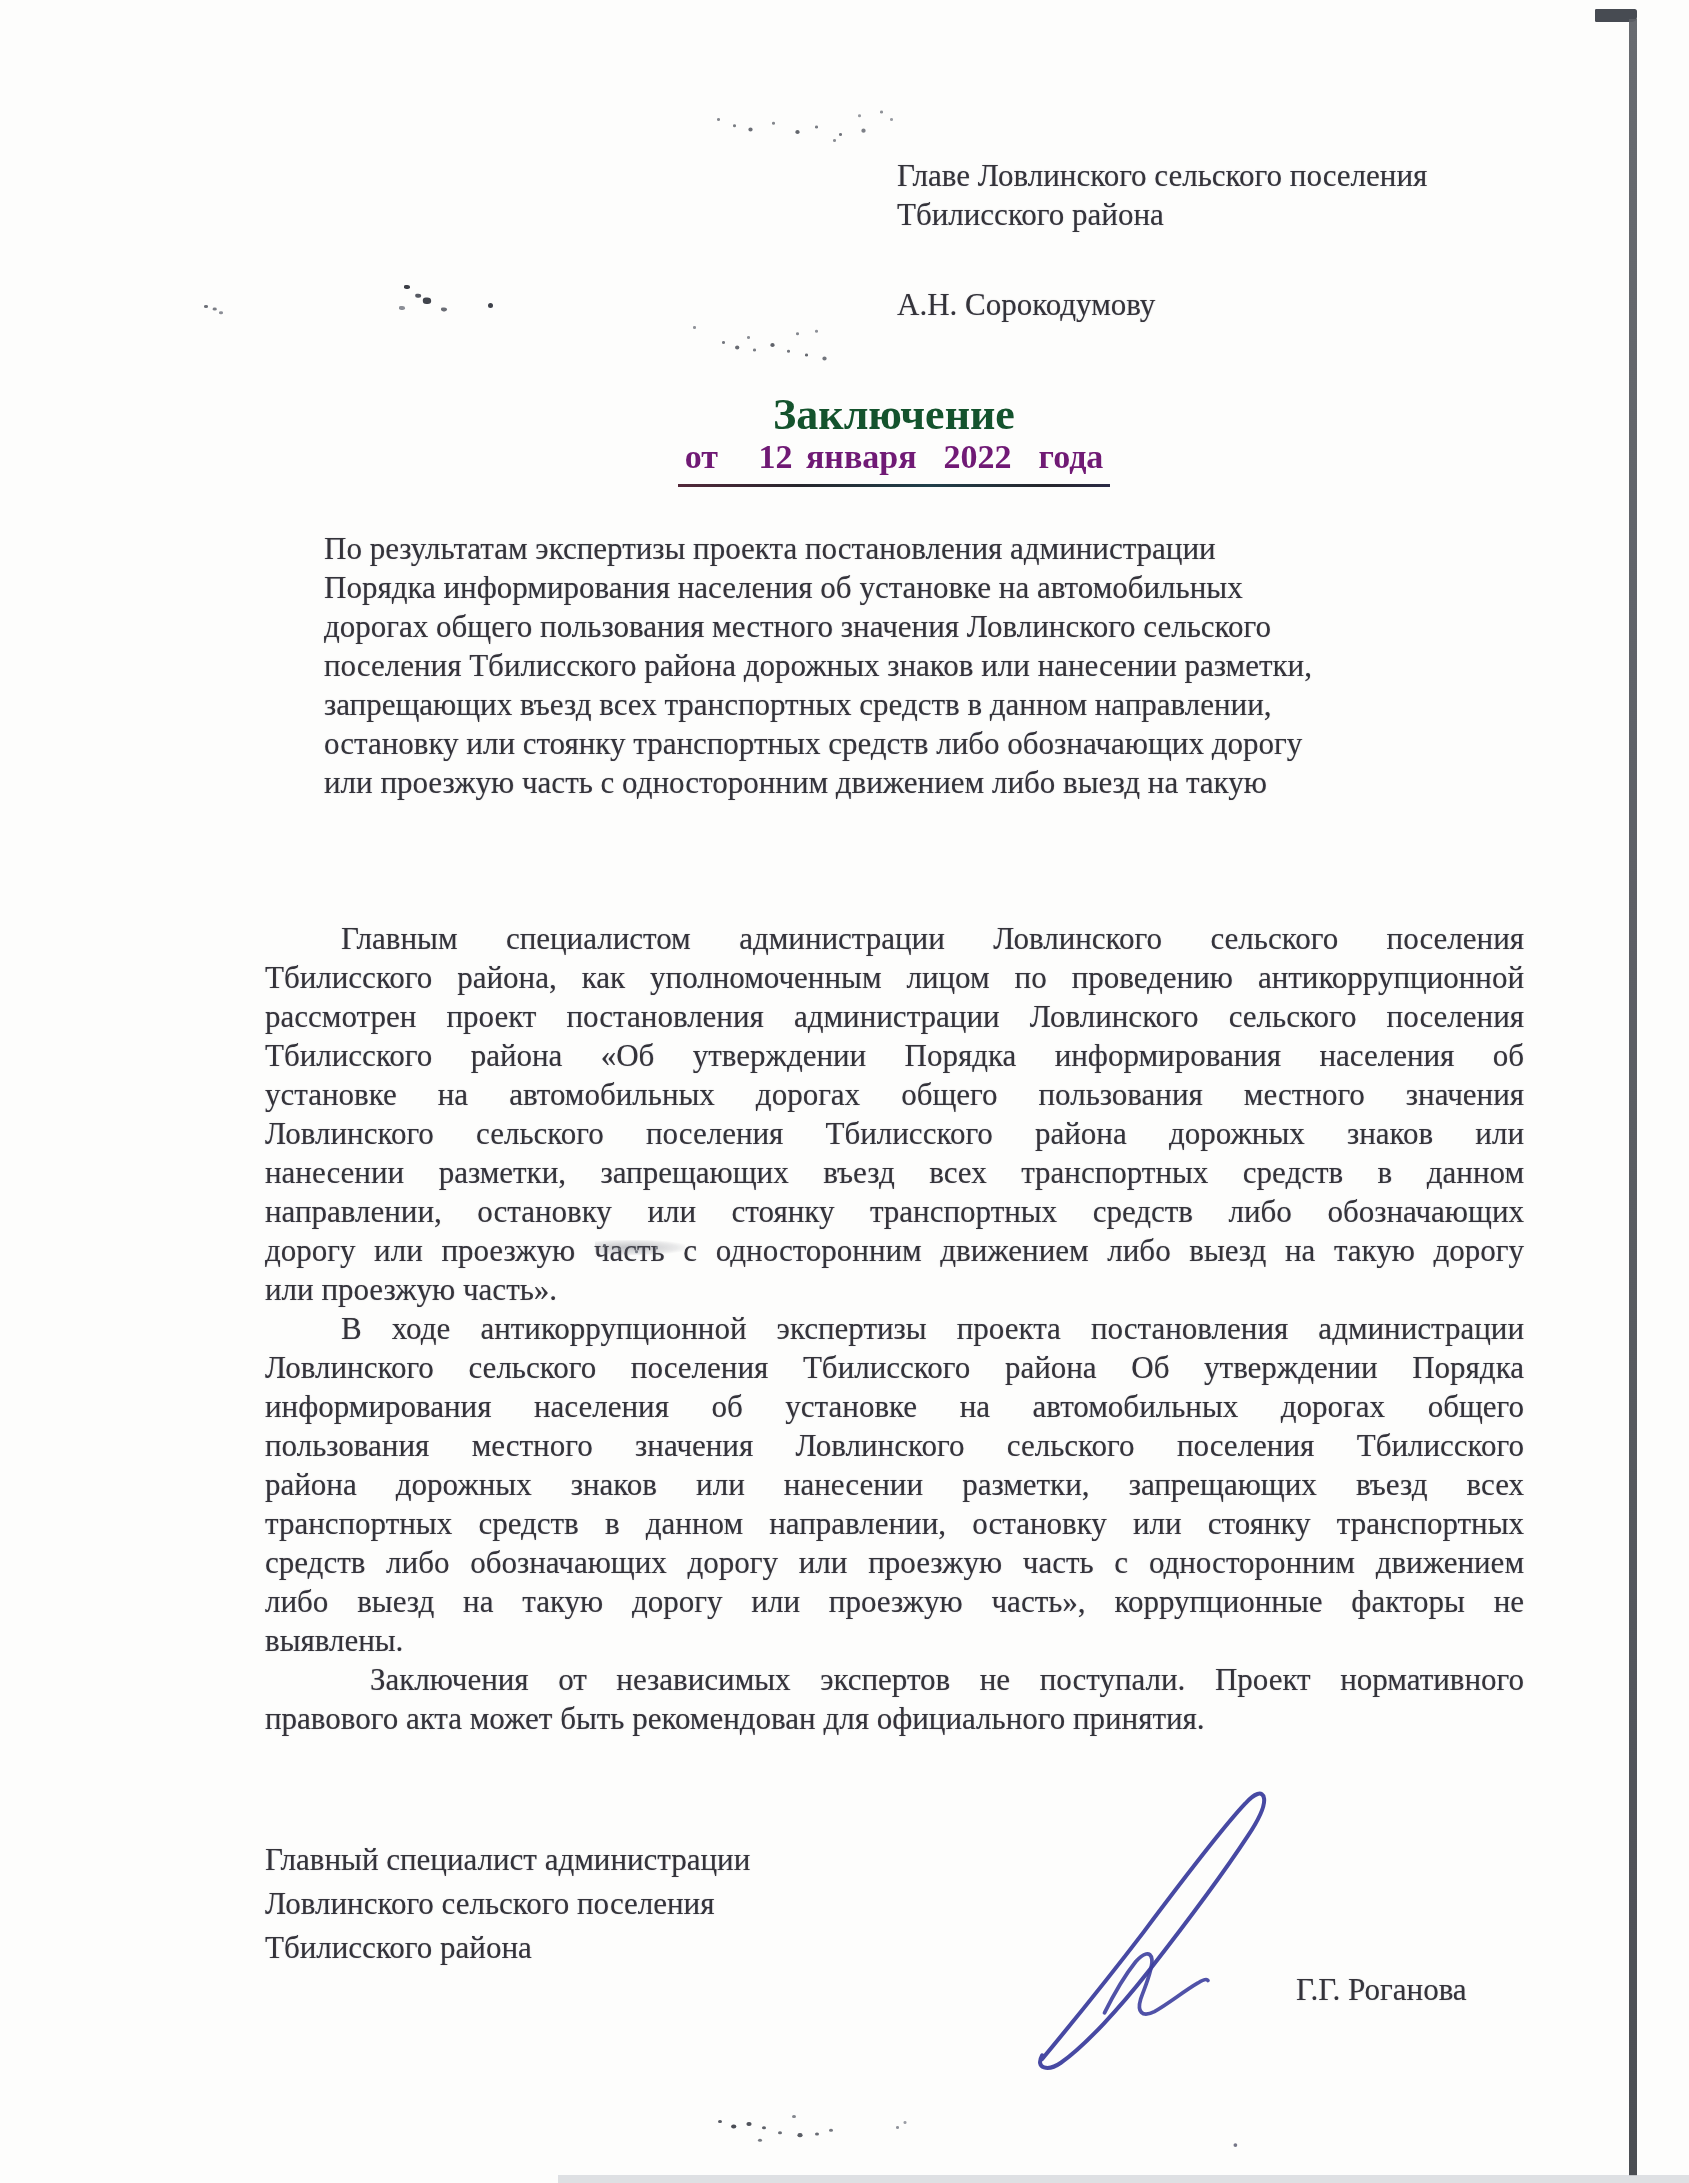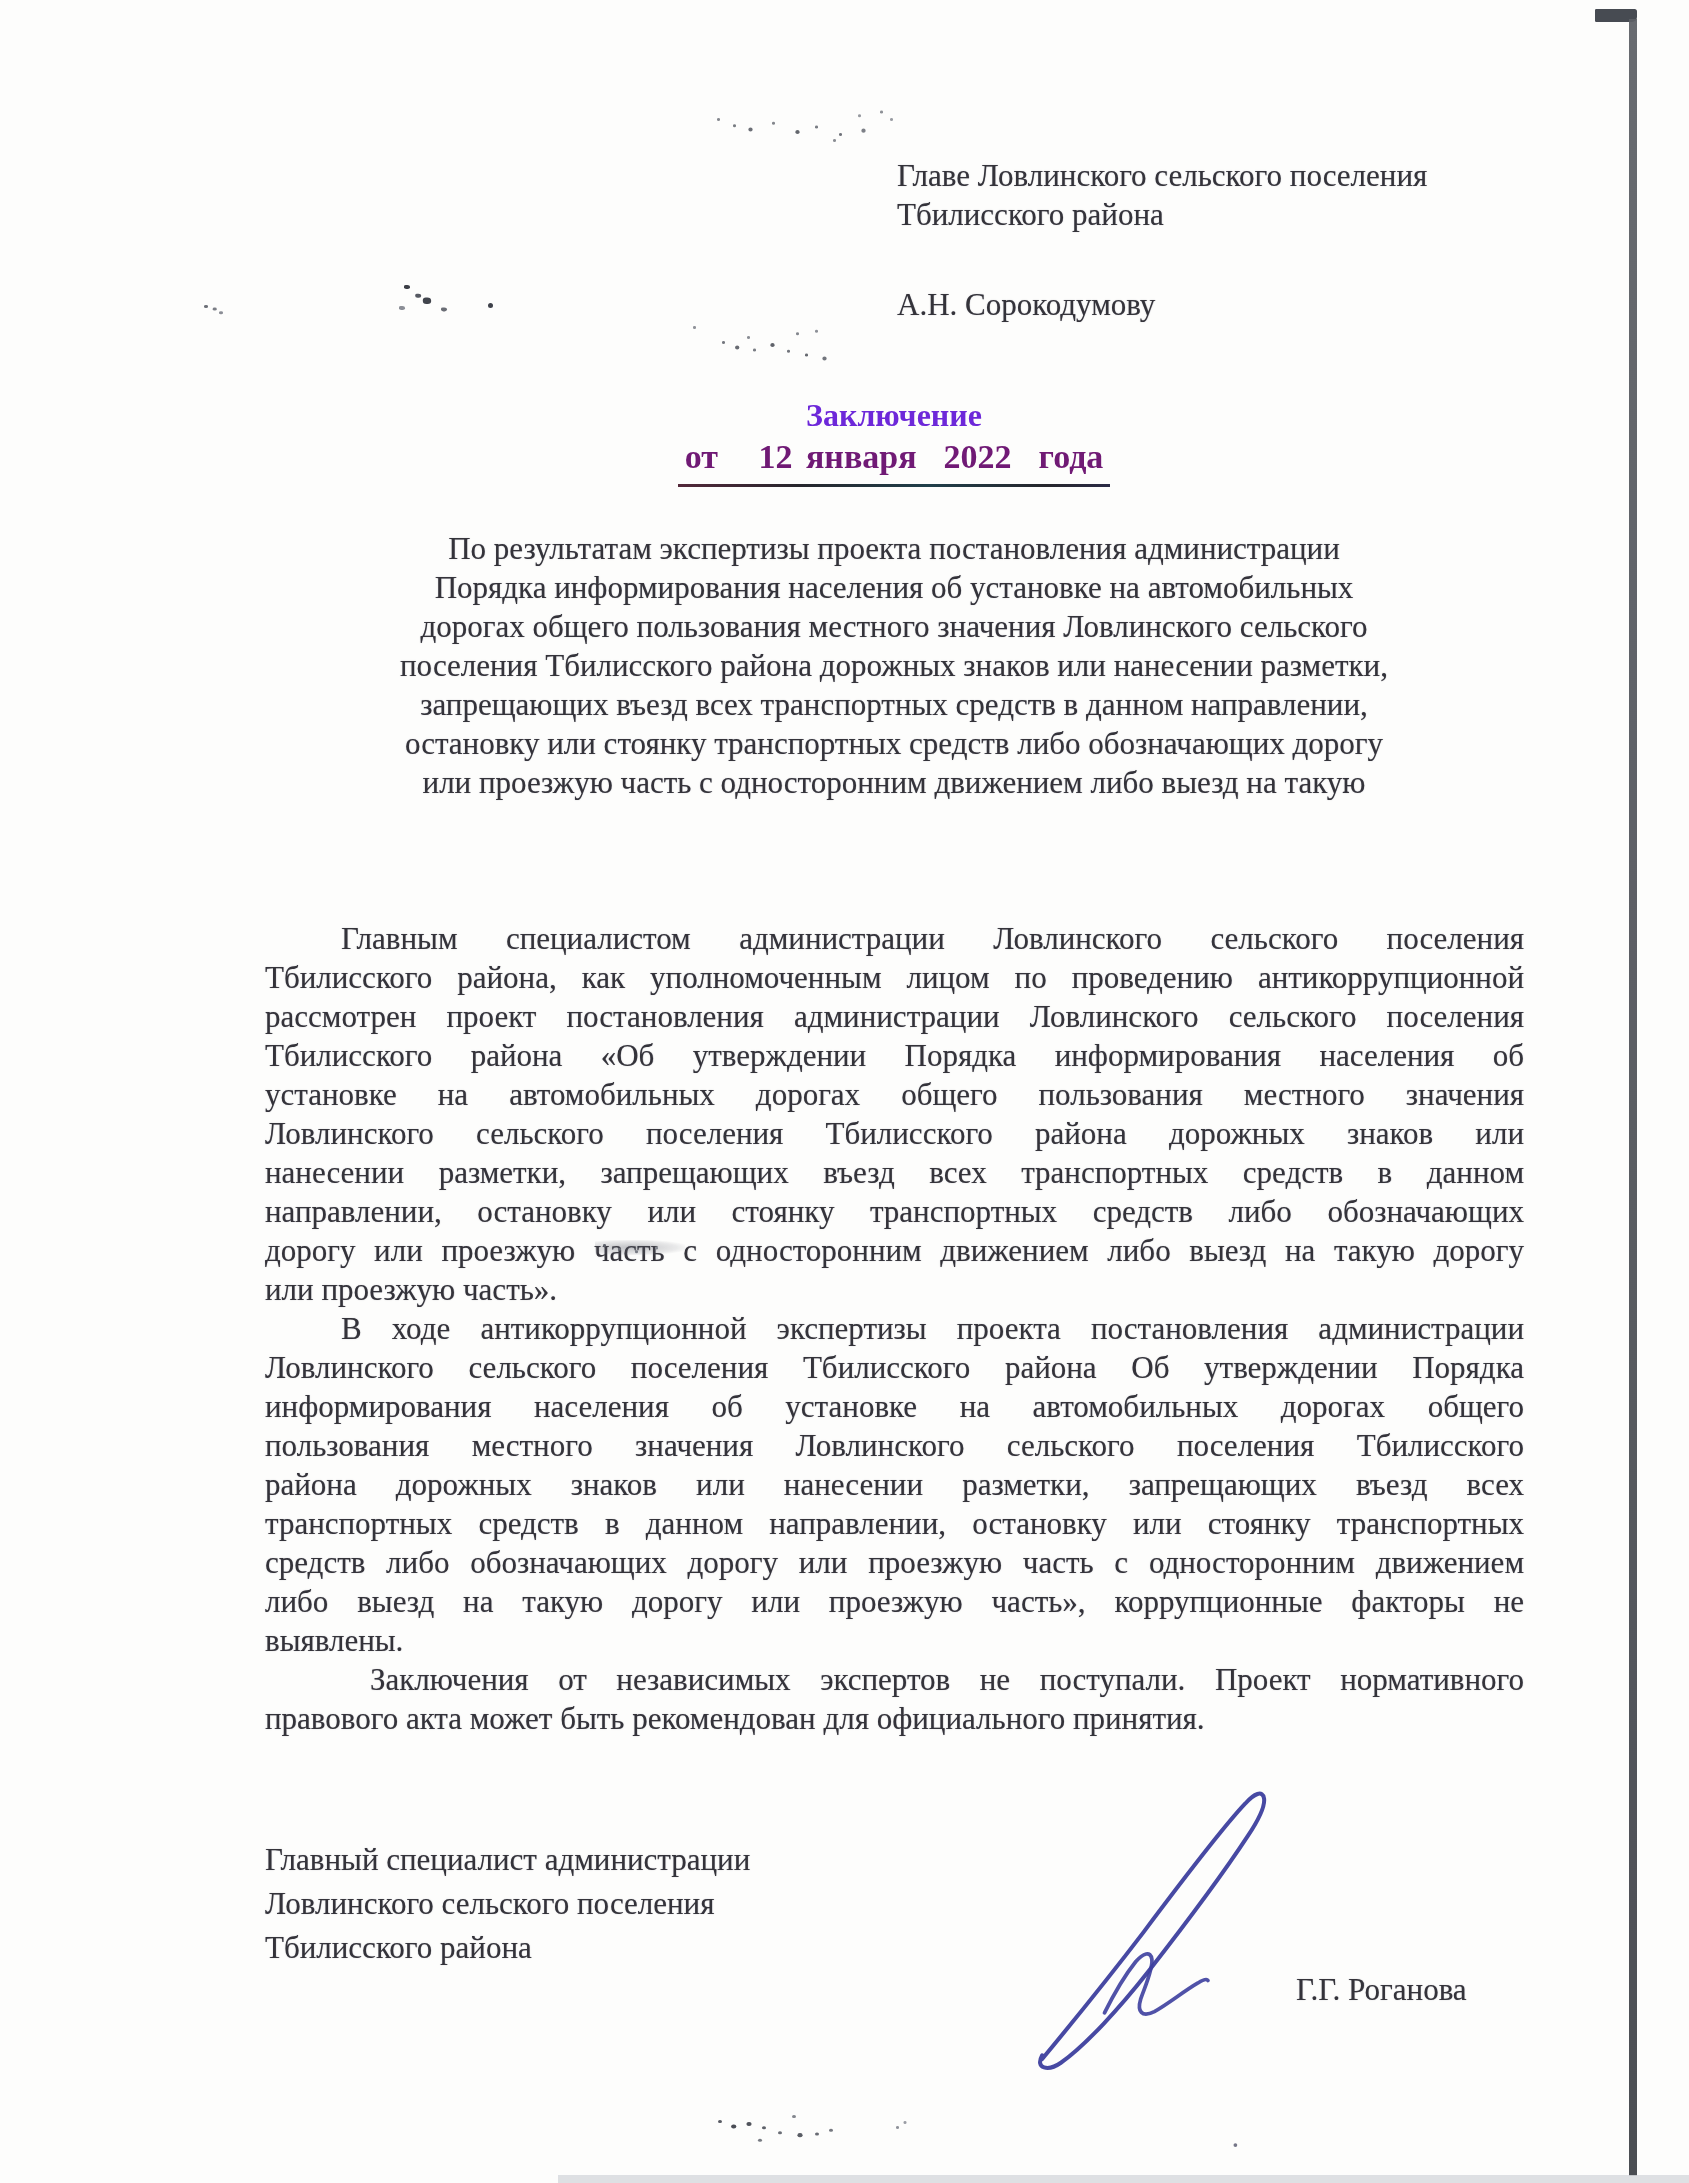--- a/index.html
+++ b/index.html
@@ -7,28 +7,28 @@
     width:1690px;height:2183px;position:relative;
     background:#fdfdfc;
     font-family:"Liberation Serif","DejaVu Serif",serif;
     color:#34333a;
   }
   .abs{position:absolute;}
   .txt{font-size:31px;text-shadow:0 0 1.2px rgba(90,90,105,.40),0.3px 0.3px 0 rgba(70,70,85,.22);margin-top:8px;}
   .line{height:39px;line-height:39px;}
   .j{text-align:justify;text-align-last:justify;}
   .jl{text-align:justify;text-align-last:left;}
-  .ctr{text-align:center;}
+  .ctr{}
   
   .header-block{left:897px;top:148px;width:685px;}
   .header-block .line{height:39px;line-height:39px;}
   .addressee-name{left:897px;top:279px;}
   
   .title-block{left:324px;top:393px;width:1140px;text-align:center;}
-  .title-line1{font-weight:bold;font-size:32px;color:#6d28d9;height:44px;line-height:44px;}
+  .title-line1{font-weight:bold;font-size:44px;color:#14532d;height:44px;line-height:44px;}
   .title-line2{font-weight:bold;font-size:34px;color:#701a75;display:inline-block;
     white-space:pre;word-spacing:5px;padding:0 6.2px 7.5px 6.2px;margin-top:1.2px;
     border-bottom:3.1px solid #2a2a30;
     border-image:linear-gradient(90deg,#54283a,#26262c 28%,#203f4a 58%,#26262c 85%,#2b2b46) 1;}
   
   .subject-block{left:324px;top:521px;width:1140px;}
   
   .body-block{left:265px;top:911px;width:1259px;}
   .ind1{text-indent:76px;}
   .ind3{text-indent:105px;}

